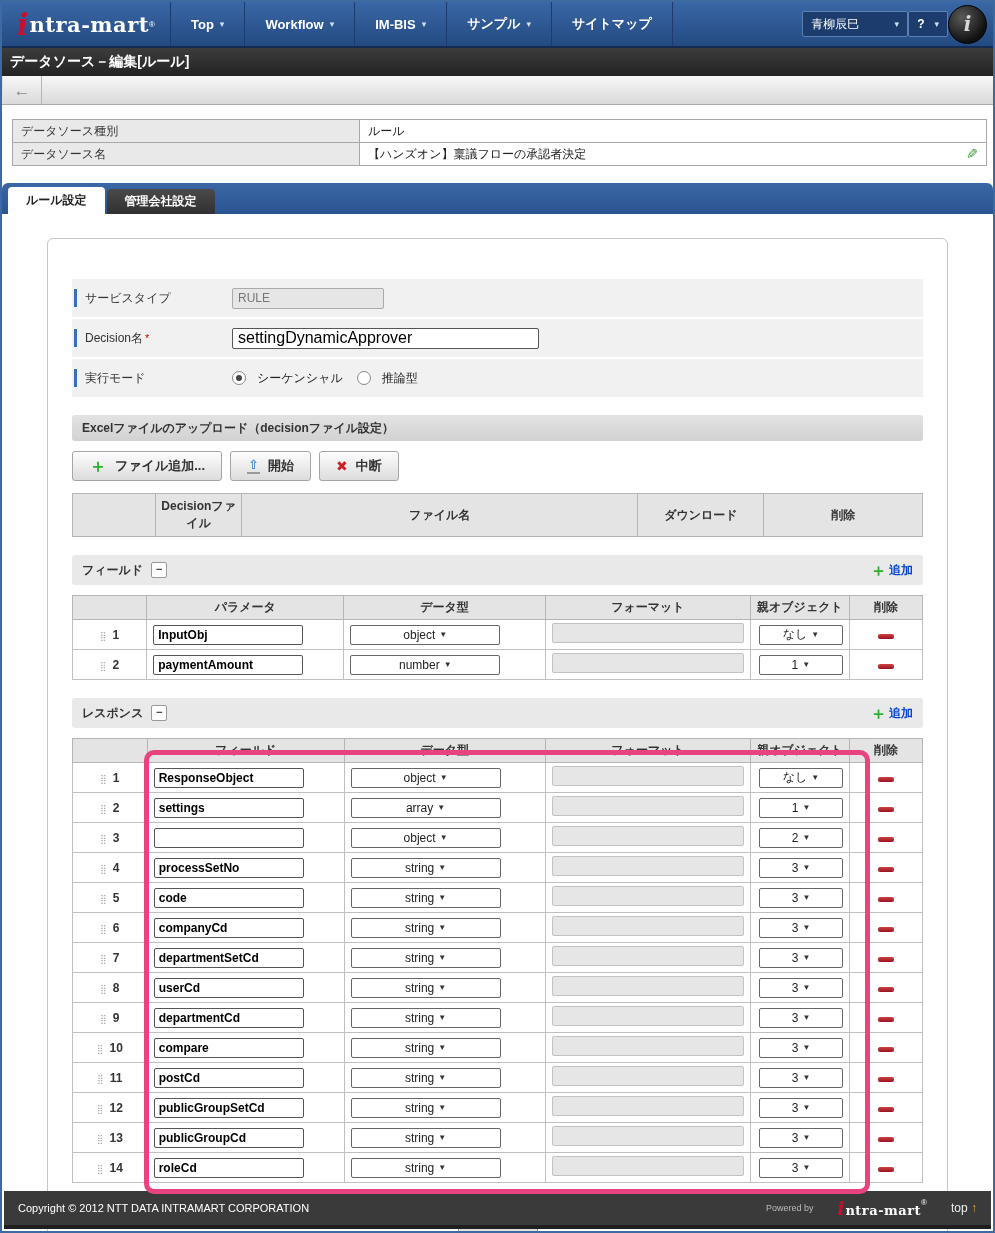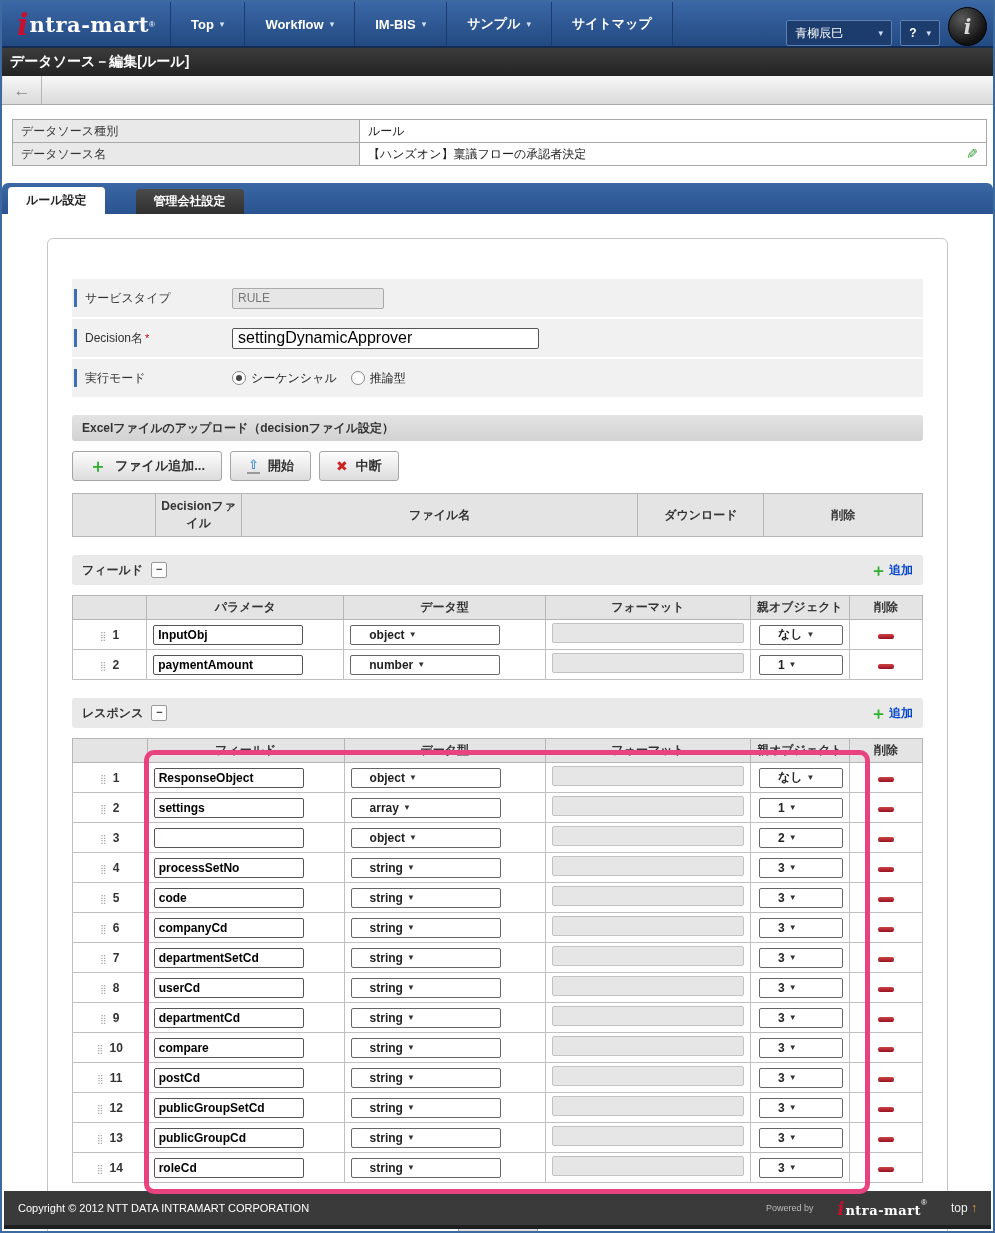--- a/index.html
+++ b/index.html
@@ -9,58 +9,58 @@
   
   .nav{height:44px;background:linear-gradient(#3a67a5,#234a82);display:flex;align-items:stretch;border-bottom:2px solid #142c52;}
   .logo{width:168px;display:flex;align-items:center;justify-content:center;color:#fff;}
   .logo-i{font-family:"DejaVu Serif",serif;font-style:italic;font-weight:bold;font-size:30px;color:#c8102e;margin-right:1px;}
   .logo-rest{font-family:"DejaVu Serif",serif;font-weight:bold;font-size:21px;letter-spacing:.5px;}
   .logo-reg{font-size:8px;vertical-align:top;}
   .nav-items{display:flex;}
   .nav-item{display:flex;align-items:center;gap:6px;padding:0 20px;color:#fff;font-size:13px;font-weight:bold;border-left:1px solid #1c3c70;cursor:pointer;}
   .nav-item:last-child{border-right:1px solid #1c3c70;}
   .chev{font-size:9px;color:#cfe0f5;}
-  .nav-right{margin-left:auto;display:flex;align-items:flex-end;gap:8px;padding-right:6px;}
+  .nav-right{margin-left:auto;display:flex;align-items:center;gap:0;padding-right:6px;}
   .user-btn,.help-btn{height:24px;background:#1c3c6e;border:1px solid #5a80b4;border-radius:2px;color:#fff;font-size:12px;display:flex;align-items:center;gap:10px;padding:0 8px;cursor:pointer;}
   .user-btn{min-width:88px;justify-content:space-between;}
   .help-btn{font-weight:bold;}
   .brand-circle{width:37px;height:37px;border-radius:50%;background:radial-gradient(circle at 35% 30%,#5a5a5a,#111 70%);border:1px solid #000;display:flex;align-items:center;justify-content:center;cursor:pointer;}
   .brand-circle span{font-family:"DejaVu Serif",serif;font-style:italic;font-weight:bold;font-size:20px;color:#d8d8d8;}
 
   
   .title-bar{height:28px;background:linear-gradient(#3c3c3c,#232323);color:#fff;font-size:14px;font-weight:bold;display:flex;align-items:center;padding-left:8px;}
   .toolbar{height:28px;background:linear-gradient(#f7f7f7,#dadada);border-bottom:1px solid #aaa;display:flex;}
   .back-btn{width:38px;display:flex;align-items:center;justify-content:center;border-right:1px solid #b5b5b5;border-left:1px solid #e0e0e0;cursor:pointer;}
   .back-btn span{color:#8a8a8a;font-size:17px;font-weight:bold;line-height:1;}
 
   
   .info-table{border-collapse:collapse;width:975px;margin:14px 10px 0 10px;font-size:12px;}
   .info-table td{border:1px solid #a8a8a8;height:22px;padding:0 8px;}
   .info-label{background:#e9e9e9;width:330px;color:#333;}
   .info-value{background:#fff;color:#222;}
   .pencil{float:right;color:#3a9a3a;font-size:14px;cursor:pointer;transform:scaleX(-1);}
 
   
-  .tab-strip{margin-top:17px;height:31px;background:linear-gradient(#3a67a5,#2a5391);border-radius:6px 6px 0 0;display:flex;align-items:flex-end;padding-left:6px;gap:29px;}
+  .tab-strip{margin-top:17px;height:31px;background:linear-gradient(#3a67a5,#2a5391);border-radius:6px 6px 0 0;display:flex;align-items:flex-end;padding-left:6px;}
   .tab{border-radius:4px 4px 0 0;padding:0 18px;font-size:12px;font-weight:bold;display:flex;align-items:center;cursor:pointer;}
   .tab.active{background:#fff;color:#222;height:27px;z-index:2;}
   .tab.inactive{background:linear-gradient(#4a4a4a,#303030);color:#fff;height:25px;margin-left:2px;}
 
   
   .content{background:#fff;padding:24px 45px 40px 45px;}
   .content-box{border:1px solid #c5c5c5;border-radius:6px;padding:40px 24px 26px 24px;}
 
   .form-row{display:flex;align-items:center;background:#f1f1f1;height:38px;margin-bottom:2px;}
   .form-label{width:160px;display:flex;align-items:center;font-size:12px;color:#333;flex-shrink:0;}
   .accent{width:3px;height:18px;background:#3c6eb4;margin:0 8px 0 2px;}
   .req{color:#cc0000;margin-left:2px;font-size:11px;}
   .input-disabled{background:#e6e6e6;border:1px solid #aaa;border-radius:2px;color:#777;font-size:12px;height:19px;line-height:19px;padding:0 5px;width:140px;}
   .text-input{border:1px solid #555;border-radius:2px;font-size:16px;height:19px;padding:0 5px;width:295px;font-family:"Liberation Sans","DejaVu Sans",sans-serif;}
   .radio-group{display:flex;align-items:center;gap:14px;font-size:12px;color:#222;}
-  .radio{display:flex;align-items:center;gap:5px;cursor:pointer;}
+  .radio{display:flex;align-items:center;gap:11px;cursor:pointer;}
   .rdot{width:12px;height:12px;border-radius:50%;border:1px solid #888;background:#fff;display:inline-flex;align-items:center;justify-content:center;}
   .rdot.sel::after{content:"";width:6px;height:6px;border-radius:50%;background:#444;}
 
   .section-bar{background:linear-gradient(#e3e3e3,#d2d2d2);border-radius:3px;height:26px;display:flex;align-items:center;padding:0 10px;font-size:12px;font-weight:bold;color:#333;margin-top:18px;}
   .section-bar.lite{background:#e9e9e9;height:30px;font-weight:bold;}
   .collapse-btn{width:14px;height:14px;background:#fff;border:1px solid #999;border-radius:2px;font-size:11px;line-height:12px;text-align:center;color:#444;margin-left:8px;cursor:pointer;}
   .add-link{margin-left:auto;display:flex;align-items:center;gap:2px;cursor:pointer;}
   .plus-ico{color:#2faf2f;font-weight:bold;font-size:17px;line-height:1;}
   .add-text{color:#0044cc;font-size:12px;font-weight:bold;}
 
@@ -74,21 +74,21 @@
   table.dtable th{background:#e4e4e4;border:1px solid #b5b5b5;color:#333;font-weight:bold;padding:3px 4px;}
   table.dtable td{border:1px solid #c0c0c0;padding:3px 6px;background:#fff;height:21px;}
   .file-table{margin-top:12px;}
   .file-table th{height:36px;}
 
   .grid-table{margin-top:10px;}
   td.c-num{background:#ececec;text-align:center;white-space:nowrap;}
   .drag{color:#aaa;font-size:9px;margin-right:6px;cursor:grab;}
   .rownum{font-weight:bold;color:#333;}
   .cell-input{border:1px solid #555;border-radius:2px;font-size:12px;height:18px;padding:0 4px;width:140px;font-family:"Liberation Sans","DejaVu Sans",sans-serif;font-weight:bold;}
-  .selbox{display:inline-flex;justify-content:flex-start;align-items:center;background:#fff;border:1px solid #666;border-radius:2px;height:20px;padding:0 18px;font-size:12px;color:#222;cursor:pointer;box-sizing:border-box;font-weight:bold;}
+  .selbox{display:inline-flex;justify-content:center;align-items:center;background:#fff;border:1px solid #666;border-radius:2px;height:20px;padding:0 8px;font-size:12px;color:#222;cursor:pointer;box-sizing:border-box;}
   .w-type{width:150px;}
   .w-par{width:84px;}
   .selarr{font-size:8px;color:#333;margin-left:4px;}
   .fmtbox{display:inline-block;background:#e6e6e6;border:1px solid #c2c2c2;border-radius:2px;width:190px;height:18px;}
   .minus-btn{display:inline-block;width:16px;height:5px;background:linear-gradient(#c44,#912);border-radius:2px;cursor:pointer;}
   td.c-del{text-align:center;}
   td.c-par .selbox{margin-left:2px;}
 
   .resp-wrap{position:relative;margin-bottom:16px;}
   .pink-overlay{position:absolute;top:12px;left:72px;width:716px;bottom:-11px;border:5px solid #e8437f;border-radius:10px;pointer-events:none;z-index:5;}

